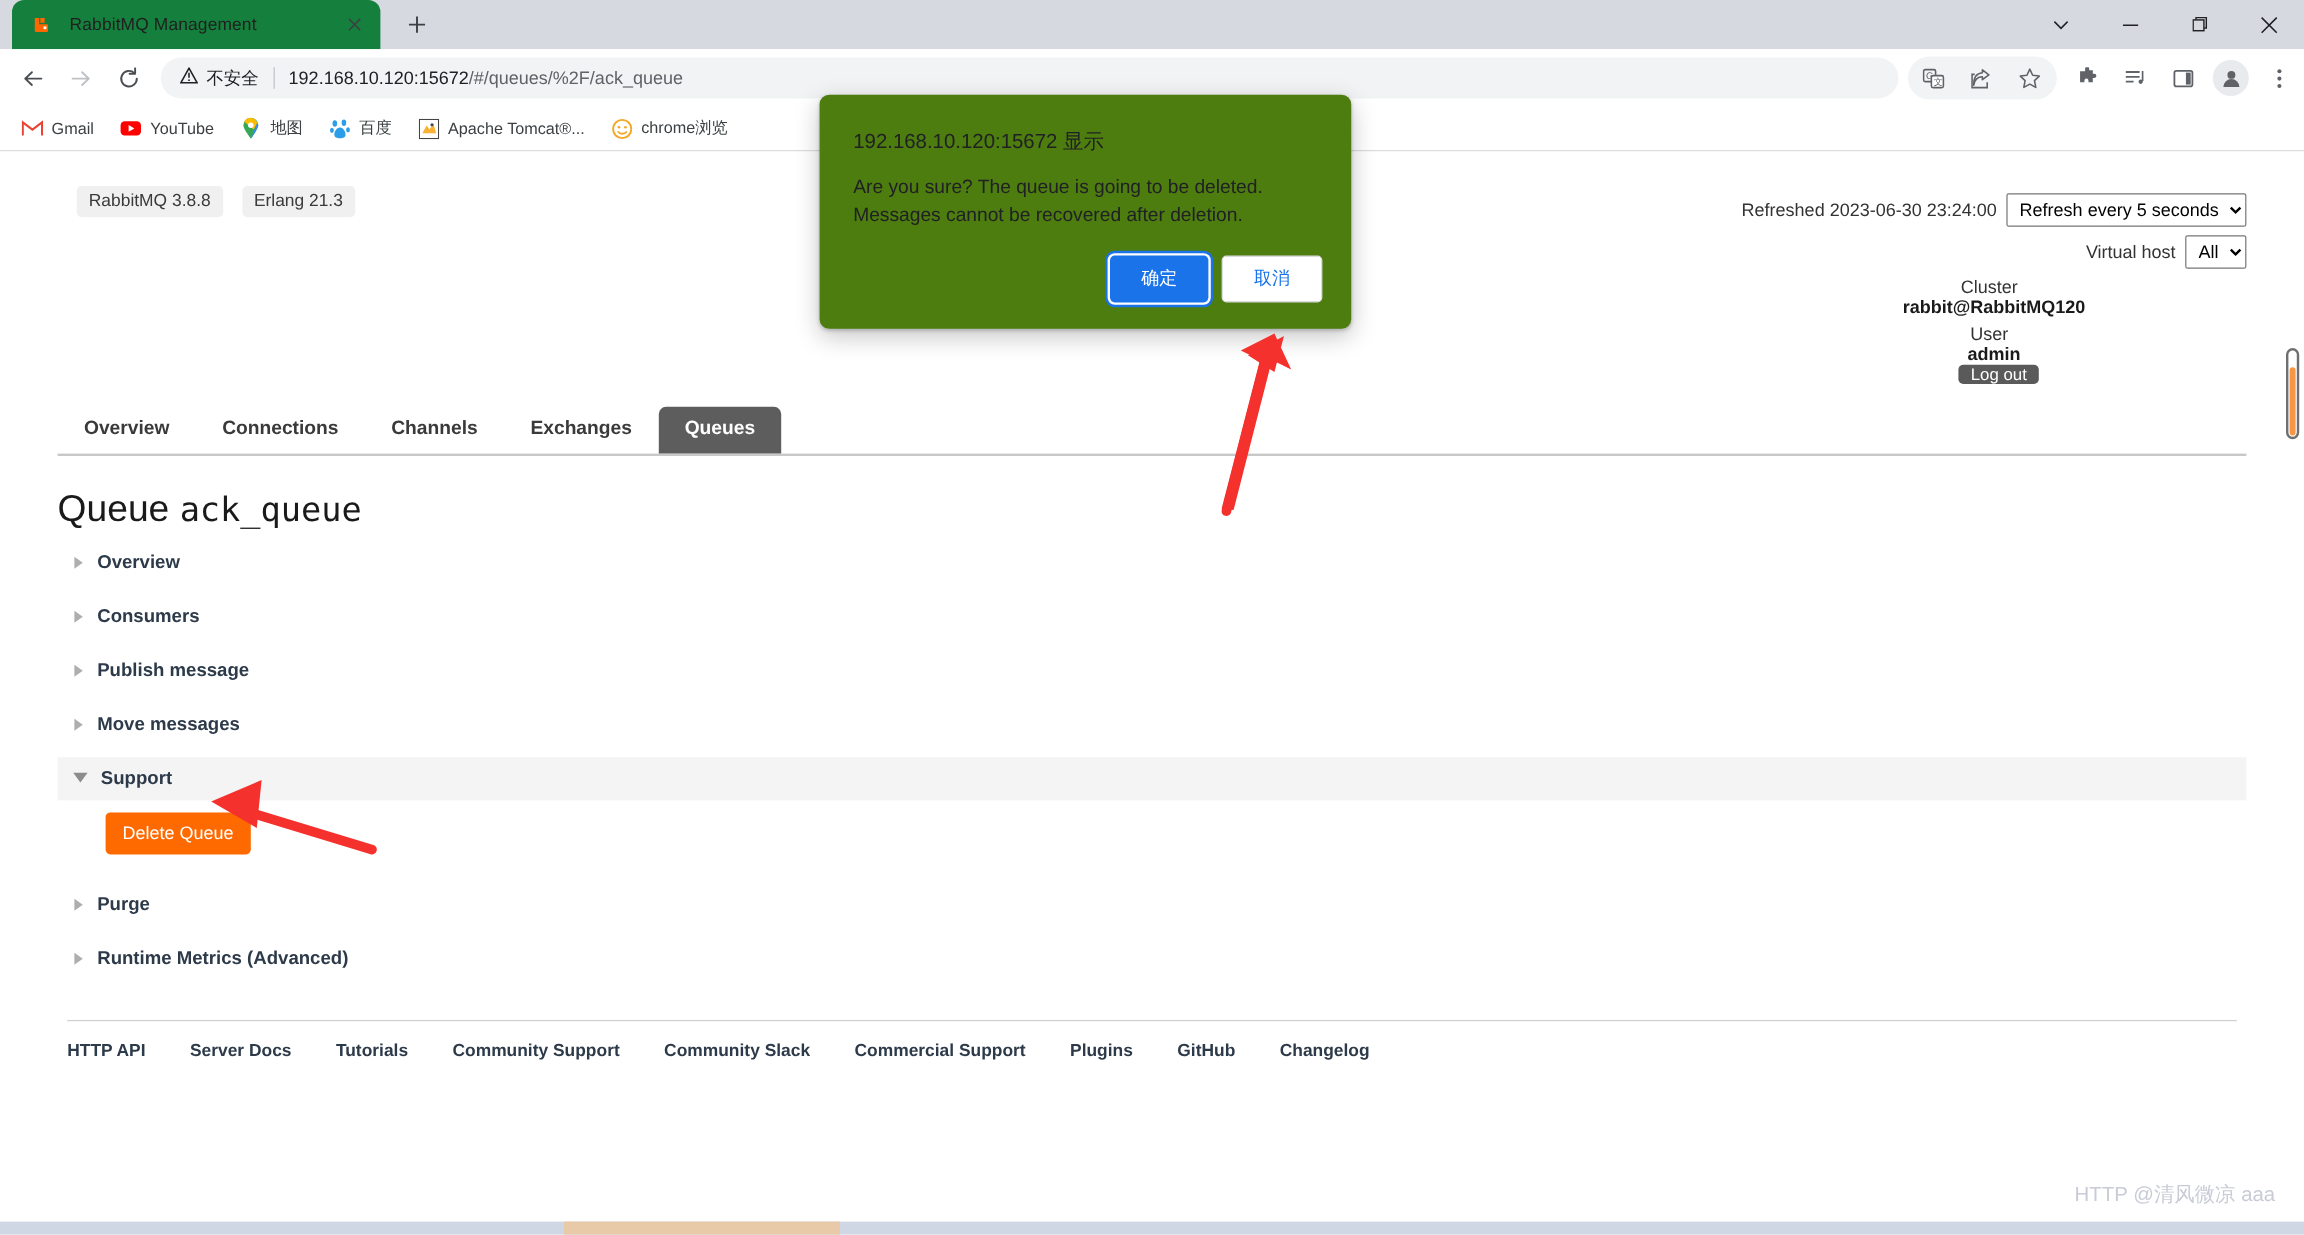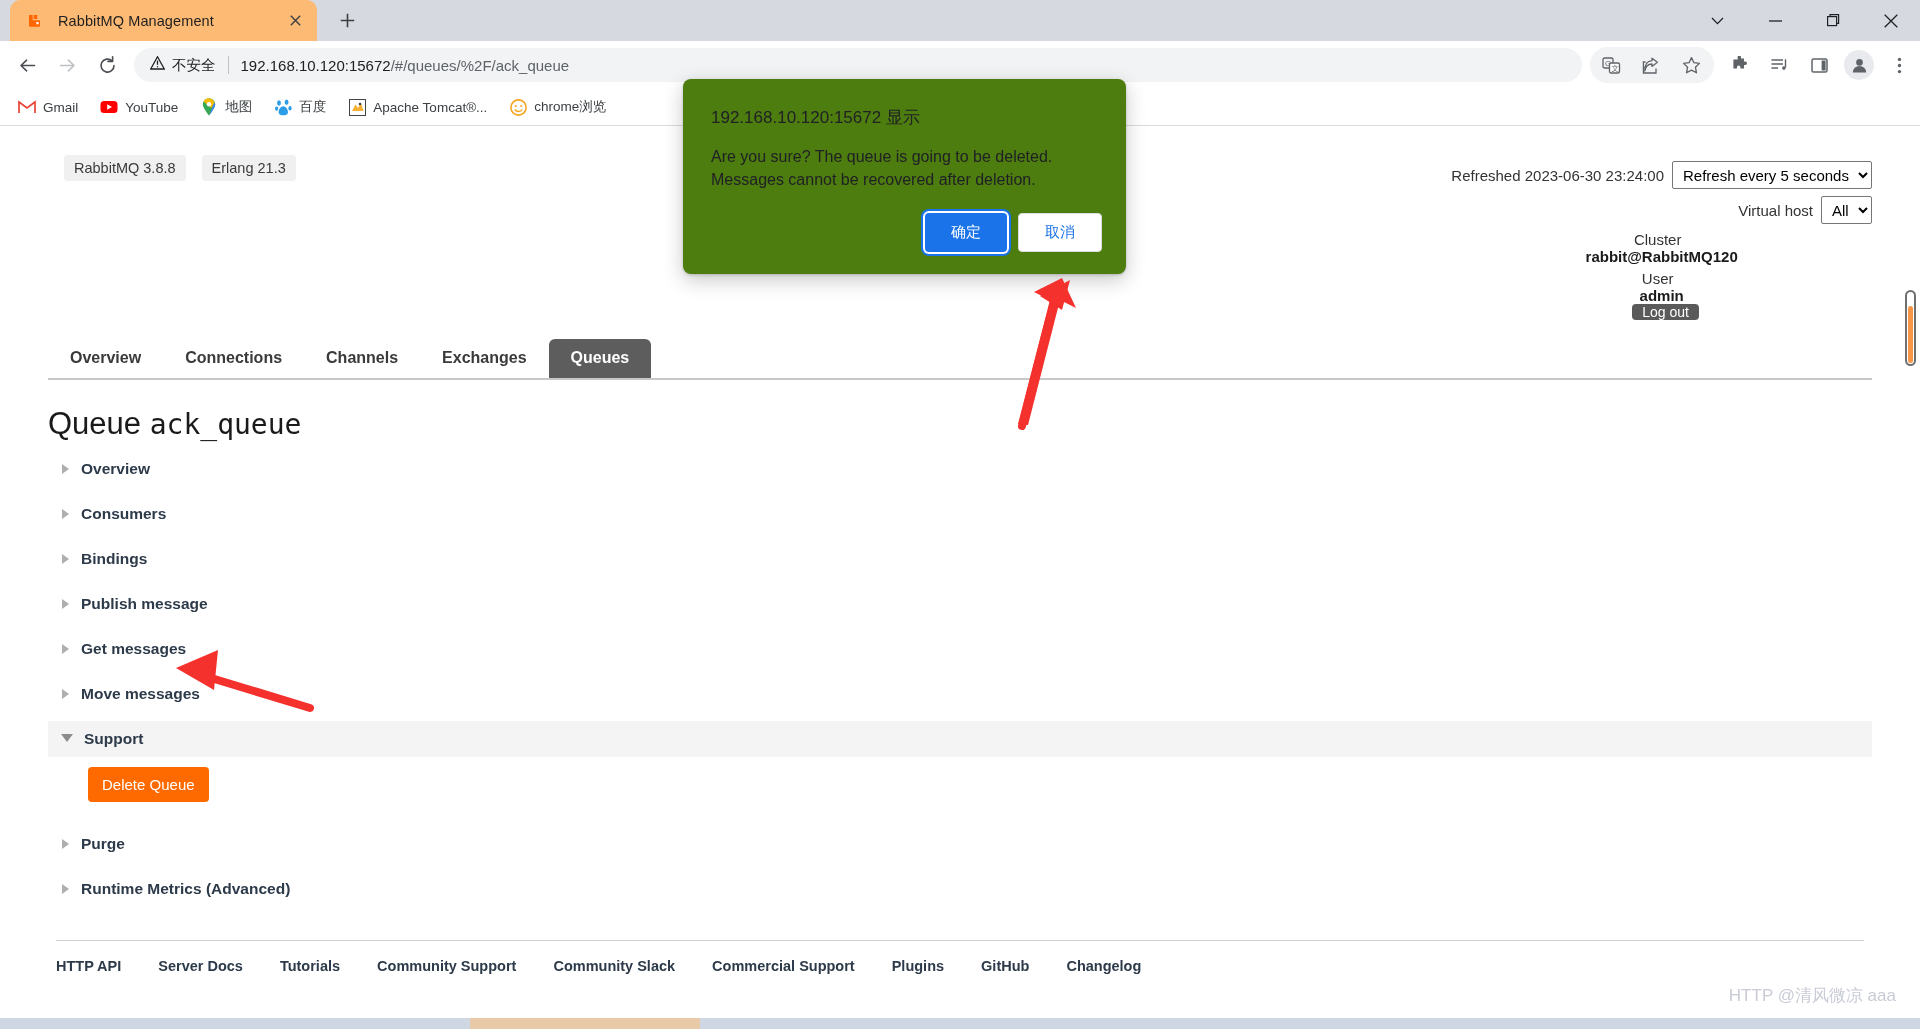--- a/index.html
+++ b/index.html
@@ -11,21 +11,21 @@
   }
 
   
   .browser{width:1920px;height:1029px;position:relative;background:#fff;}
 
   .tabstrip{
     height:41px;background:#d6dae0;position:relative;
     display:flex;align-items:flex-end;padding-left:10px;box-sizing:border-box;
   }
   .tab{
-    width:307px;height:41px;background:#fdba74;border-radius:10px 10px 0 0;
+    width:307px;height:41px;background:#15803d;border-radius:10px 10px 0 0;
     display:flex;align-items:center;padding:0 10px 0 18px;box-sizing:border-box;
     position:relative;
   }
   .tab-favicon{width:17px;height:17px;margin-right:13px;flex:0 0 auto;position:relative;}
   .tab-title{
     font-size:14.5px;color:#1f1f1f;flex:1 1 auto;white-space:nowrap;overflow:hidden;
     letter-spacing:.1px;
   }
   .tab-close{
     width:24px;height:24px;flex:0 0 auto;display:flex;align-items:center;justify-content:center;
@@ -469,29 +469,21 @@
         <div class="section">
           <span class="tri"></span>
           <span class="section-label">Overview</span>
         </div>
         <div class="section">
           <span class="tri"></span>
           <span class="section-label">Consumers</span>
         </div>
         <div class="section">
           <span class="tri"></span>
-          <span class="section-label">Bindings</span>
-        </div>
-        <div class="section">
-          <span class="tri"></span>
           <span class="section-label">Publish message</span>
-        </div>
-        <div class="section">
-          <span class="tri"></span>
-          <span class="section-label">Get messages</span>
         </div>
         <div class="section">
           <span class="tri"></span>
           <span class="section-label">Move messages</span>
         </div>
 
         <div class="section open">
           <span class="tri down"></span>
           <span class="section-label">Support</span>
         </div>

